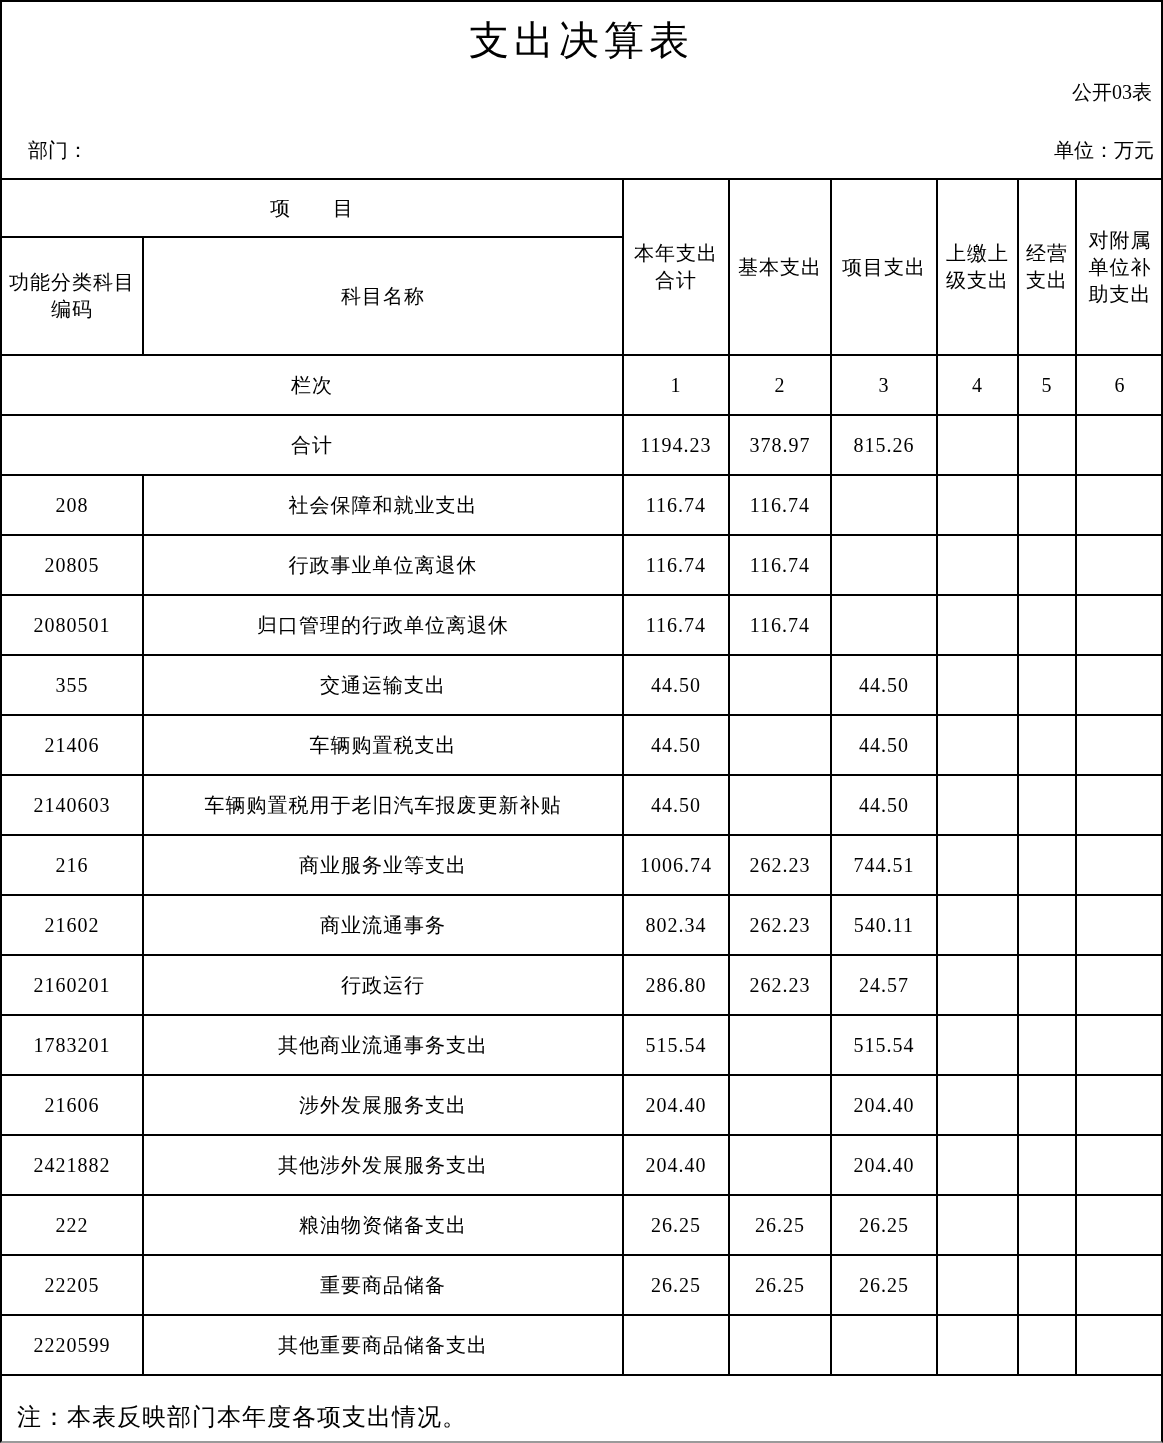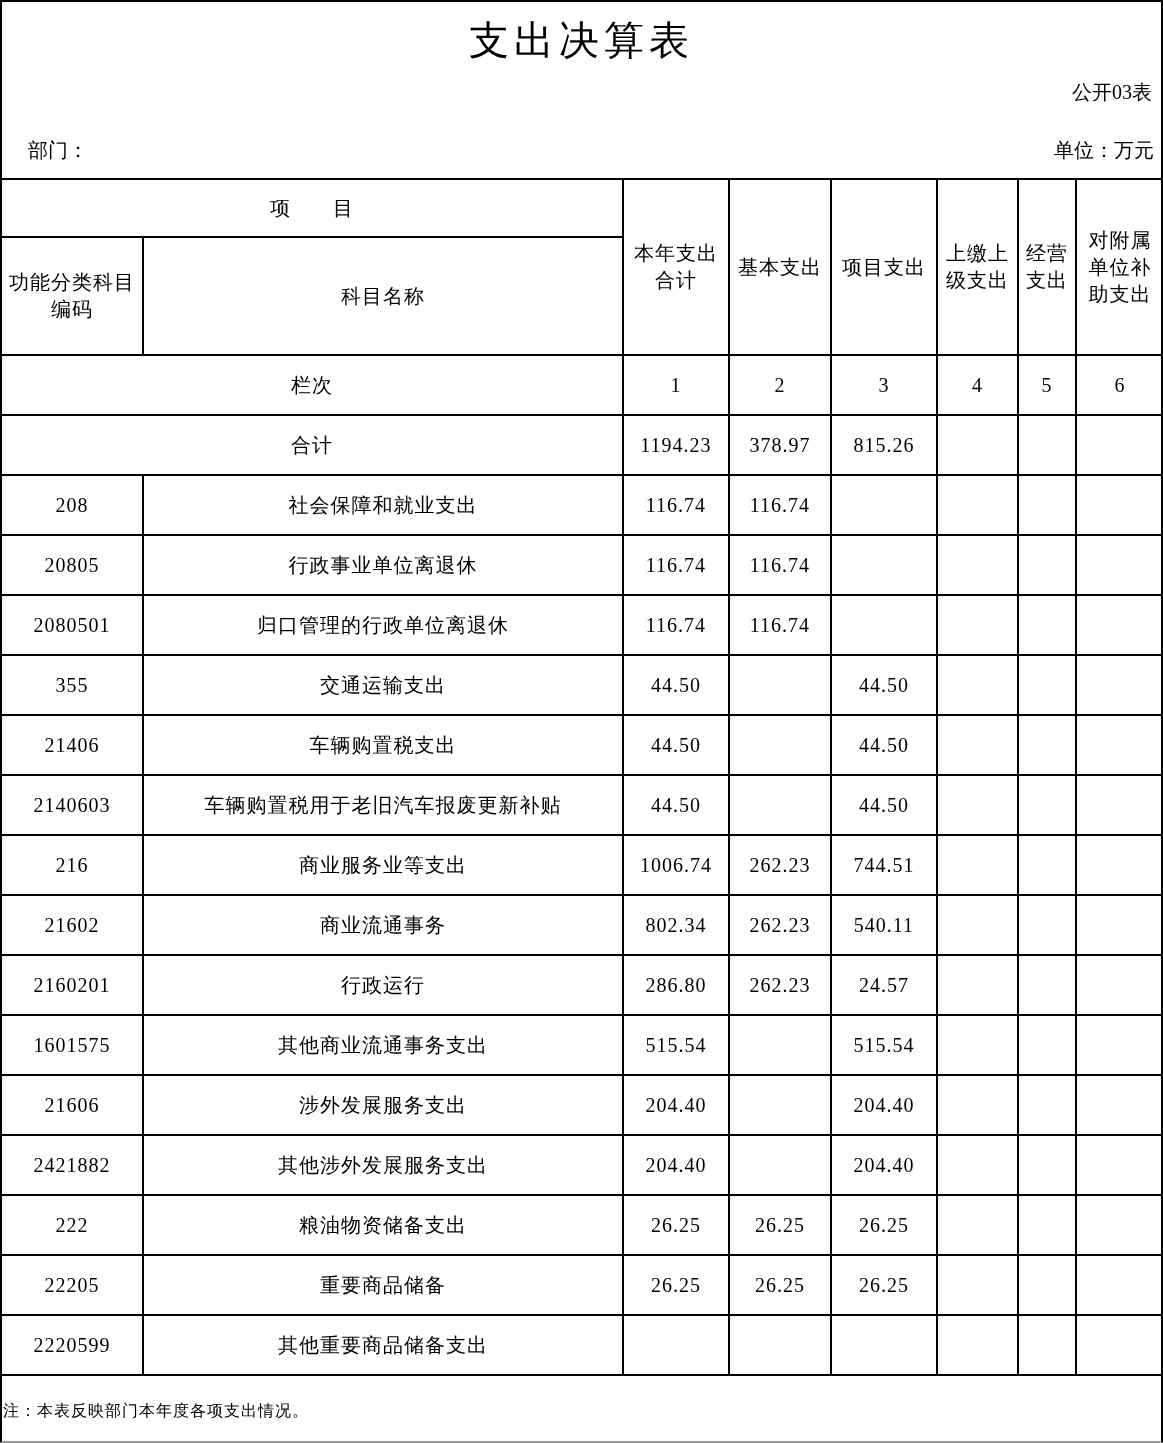--- a/index.html
+++ b/index.html
@@ -74,22 +74,22 @@
   td.code {
     text-align: left;
     padding-left: 5px;
     letter-spacing: 1.5px;
   }
   td.name { letter-spacing: 2px; }
   td.val { letter-spacing: 1px; }
   .note {
     position: absolute;
     top: 1401px;
-    left: 3px;
-    font-size: 16px;
+    left: 17px;
+    font-size: 24px;
     letter-spacing: 1px;
   }
 </style>
 </head>
 <body>
 
 <div class="page">
   <div class="page-frame"></div>
 
   <div class="title">支出决算表</div>
@@ -231,21 +231,21 @@
         <td class="code">2160201</td>
         <td class="name">行政运行</td>
         <td class="val">286.80</td>
         <td class="val">262.23</td>
         <td class="val">24.57</td>
         <td class="val"></td>
         <td class="val"></td>
         <td class="val"></td>
       </tr>
       <tr class="row">
-        <td class="code">1601575</td>
+        <td class="code">1783201</td>
         <td class="name">其他商业流通事务支出</td>
         <td class="val">515.54</td>
         <td class="val"></td>
         <td class="val">515.54</td>
         <td class="val"></td>
         <td class="val"></td>
         <td class="val"></td>
       </tr>
       <tr class="row">
         <td class="code">21606</td>

